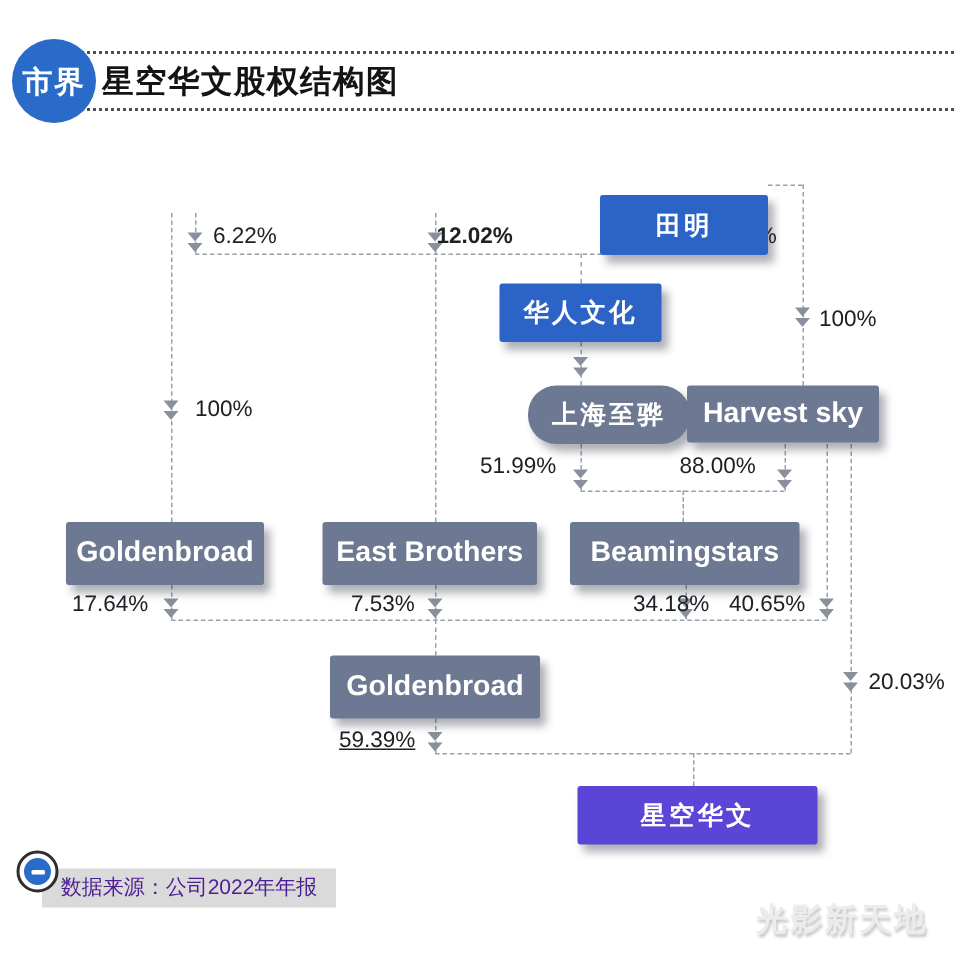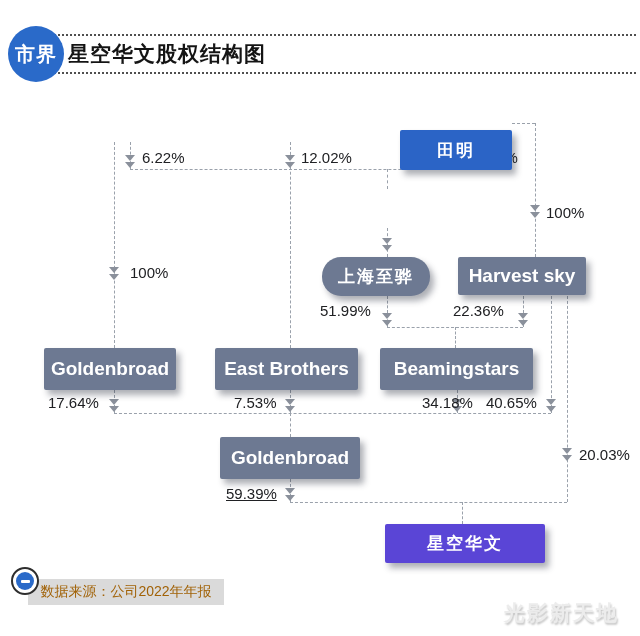--- a/index.html
+++ b/index.html
@@ -49,21 +49,21 @@
   }
 
   .pct{
     position:absolute;font-size:15px;color:#202124;white-space:nowrap;z-index:2;
   }
 
   
   #source-bar{
     position:absolute;left:28px;top:579px;width:196px;height:26px;background:#dadada;
     display:flex;align-items:center;justify-content:center;
-    font-size:14px;color:#a16207;z-index:2;
+    font-size:14px;color:#4c1d95;z-index:2;
   }
   #source-badge{
     position:absolute;left:11px;top:567px;width:24px;height:24px;border-radius:50%;
     background:#ffffff;border:2px solid #2e2e2e;z-index:3;
     display:flex;align-items:center;justify-content:center;
   }
   #source-badge .inner{
     width:18px;height:18px;border-radius:50%;background:#2a6ac9;
     display:flex;align-items:center;justify-content:center;
   }
@@ -117,37 +117,40 @@
   <div class="arrow" style="left:382px;top:313px;"></div>
   <div class="arrow" style="left:518px;top:313px;"></div>
   <div class="arrow" style="left:109px;top:399px;"></div>
   <div class="arrow" style="left:285px;top:399px;"></div>
   <div class="arrow" style="left:452px;top:399px;"></div>
   <div class="arrow" style="left:546px;top:399px;"></div>
   <div class="arrow" style="left:562px;top:448px;"></div>
   <div class="arrow" style="left:285px;top:488px;"></div>
 
   <div class="pct" style="left:142px;top:149px;">6.22%</div>
-  <div class="pct" style="left:301px;top:149px;">12.02%</div>
+  <div class="pct" style="left:291px;top:149px;font-weight:bold;">12.02%</div>
   <div class="pct" style="left:467px;top:149px;">81.76%</div>
   <div class="pct" style="left:130px;top:264px;">100%</div>
   <div class="pct" style="left:546px;top:204px;">100%</div>
   <div class="pct" style="left:320px;top:302px;">51.99%</div>
-  <div class="pct" style="left:453px;top:302px;">22.36%</div>
+  <div class="pct" style="left:453px;top:302px;">88.00%</div>
   <div class="pct" style="left:48px;top:394px;">17.64%</div>
   <div class="pct" style="left:234px;top:394px;">7.53%</div>
   <div class="pct" style="left:391px;top:394px;margin-left:31px;">34.18%</div>
   <div class="pct" style="left:486px;top:394px;">40.65%</div>
   <div class="pct" style="left:226px;top:485px;text-decoration:underline;">59.39%</div>
   <div class="pct" style="left:579px;top:446px;">20.03%</div>
 
   <div class="node blue cn" style="left:400px;top:102px;width:112px;height:40px;margin-top:28px;">
       <span>田明</span>
     </div>
-  <div class="node gray cn" style="left:322px;top:257px;width:108px;height:39px;border-radius:19px;">
+  <div class="node blue cn" style="left:333px;top:189px;width:108px;height:39px;">
+      <span>华人文化</span>
+    </div>
+  <div class="node gray cn" style="left:352px;top:257px;width:108px;height:39px;border-radius:19px;">
       <span>上海至骅</span>
     </div>
   <div class="node gray en" style="left:458px;top:257px;width:128px;height:38px;">
       <span>Harvest sky</span>
     </div>
   <div class="node gray en" style="left:44px;top:348px;width:132px;height:42px;">
       <span>Goldenbroad</span>
     </div>
   <div class="node gray en" style="left:215px;top:348px;width:143px;height:42px;">
       <span>East Brothers</span>

